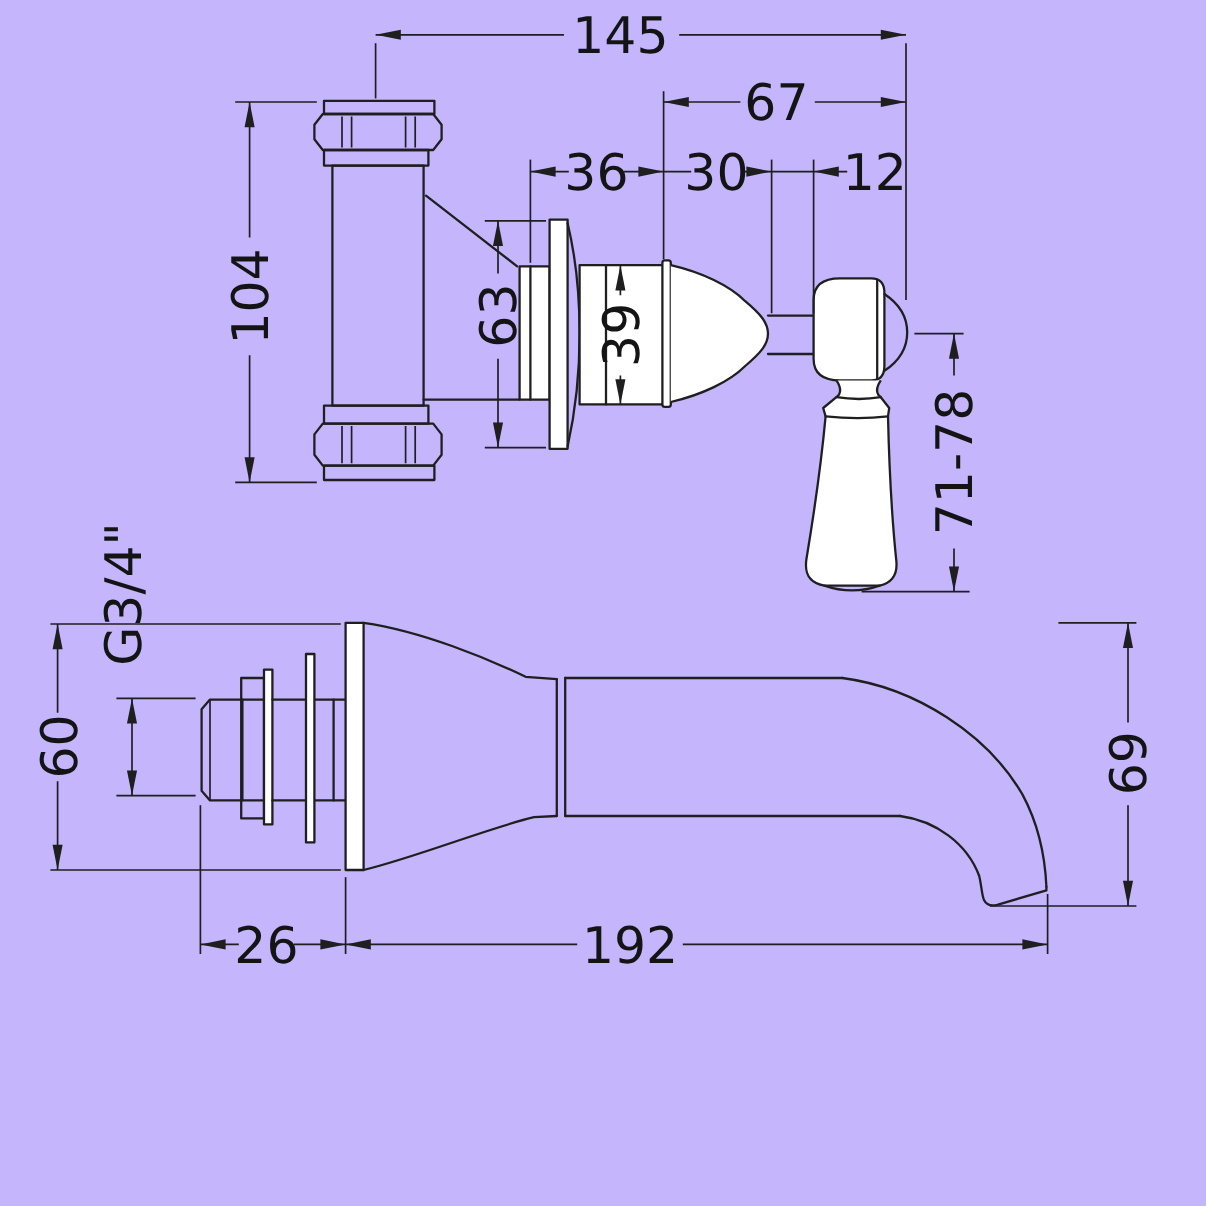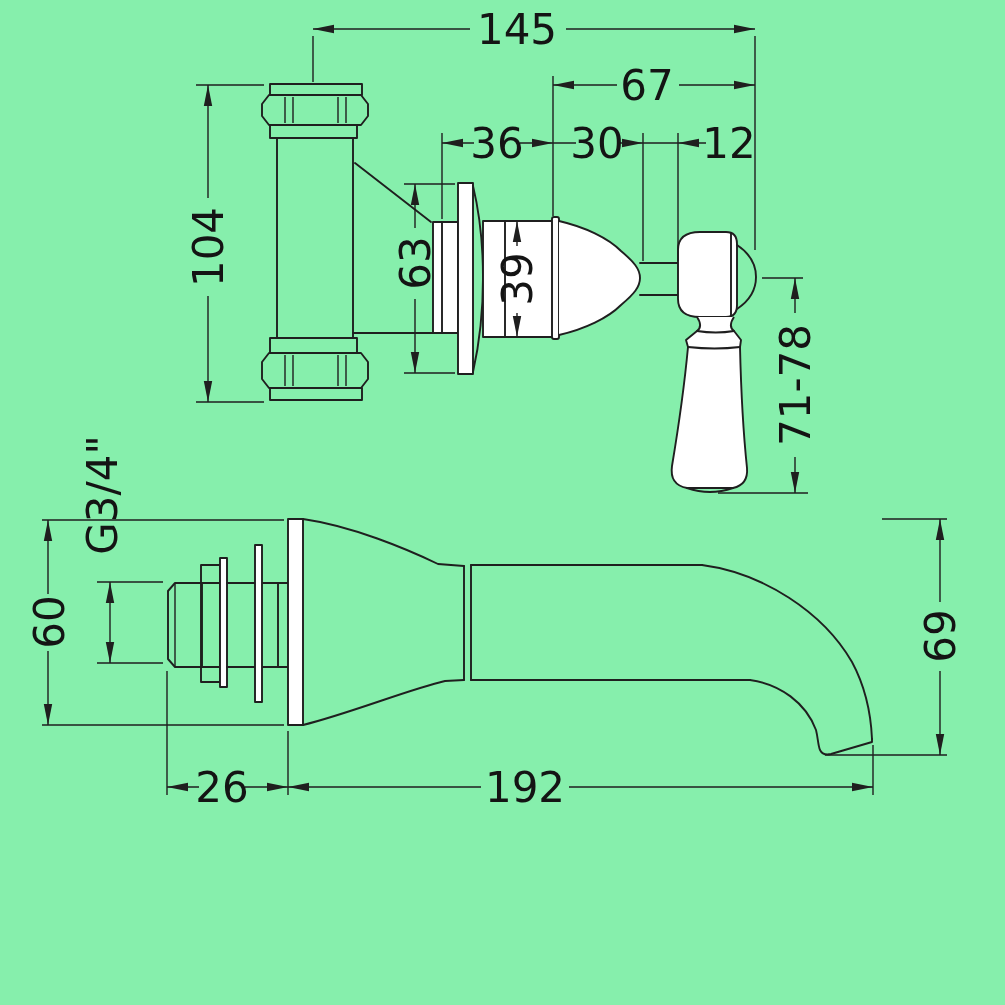--- a/index.html
+++ b/index.html
@@ -1,16 +1,16 @@
 <!DOCTYPE html>
 <html><head>
 <meta charset="utf-8">
 <style>
   html,body{margin:0;padding:0;background:#ffffff;}
-  .stage{position:relative;width:1005px;height:1005px;background:#86efac;overflow:hidden;}
+  .stage{position:relative;width:1005px;height:1005px;background:#c4b5fd;overflow:hidden;}
   svg{display:block;}
   .geo{stroke:#1f1f1f;stroke-width:1.9;fill:none;stroke-linejoin:round;stroke-linecap:round;}
   .geo-fill{stroke:#1f1f1f;stroke-width:1.9;fill:#ffffff;stroke-linejoin:round;}
   .dim{stroke:#1f1f1f;stroke-width:1.4;fill:none;stroke-linecap:butt;}
   .arr{fill:#1f1f1f;stroke:none;}
   .lbl{font-family:"DejaVu Sans","Liberation Sans",sans-serif;font-size:42px;fill:#141414;text-anchor:middle;}
 </style>
 </head>
 <body>
 

